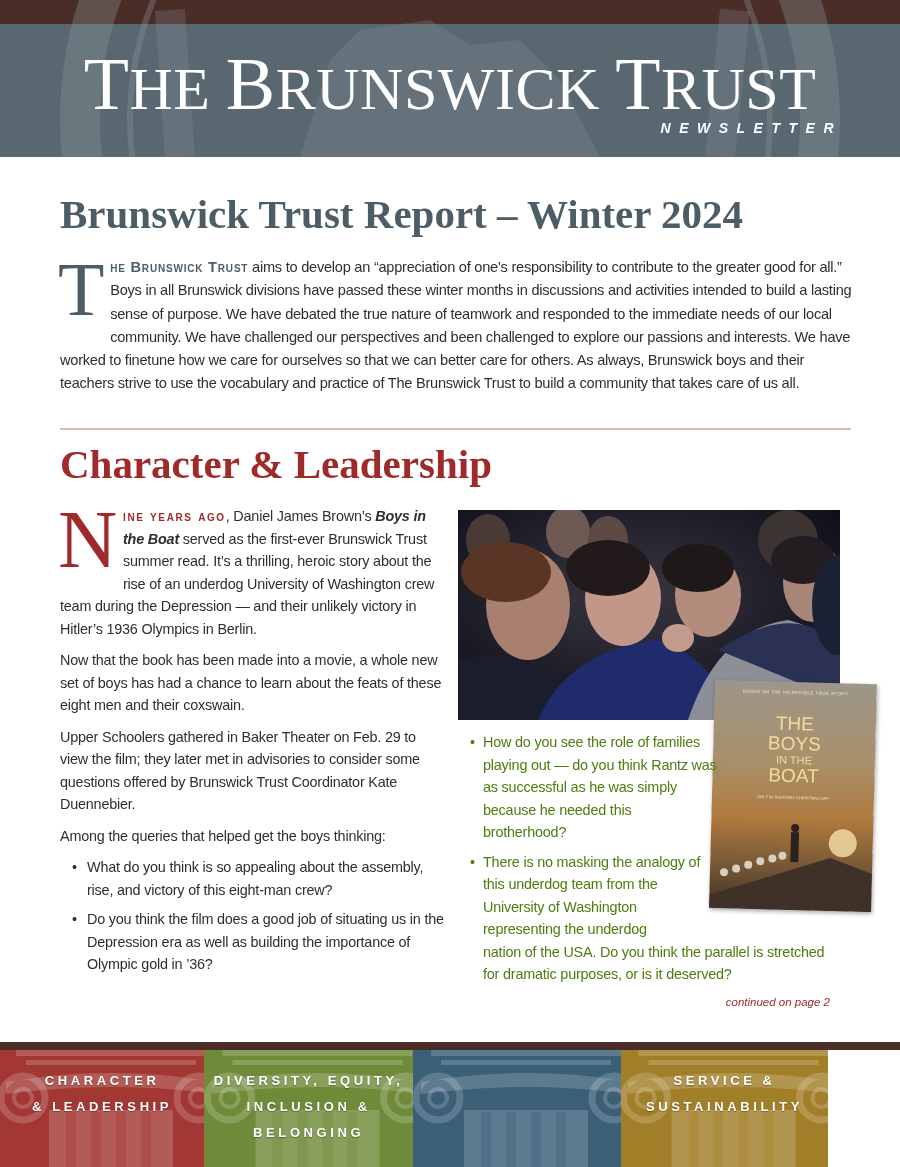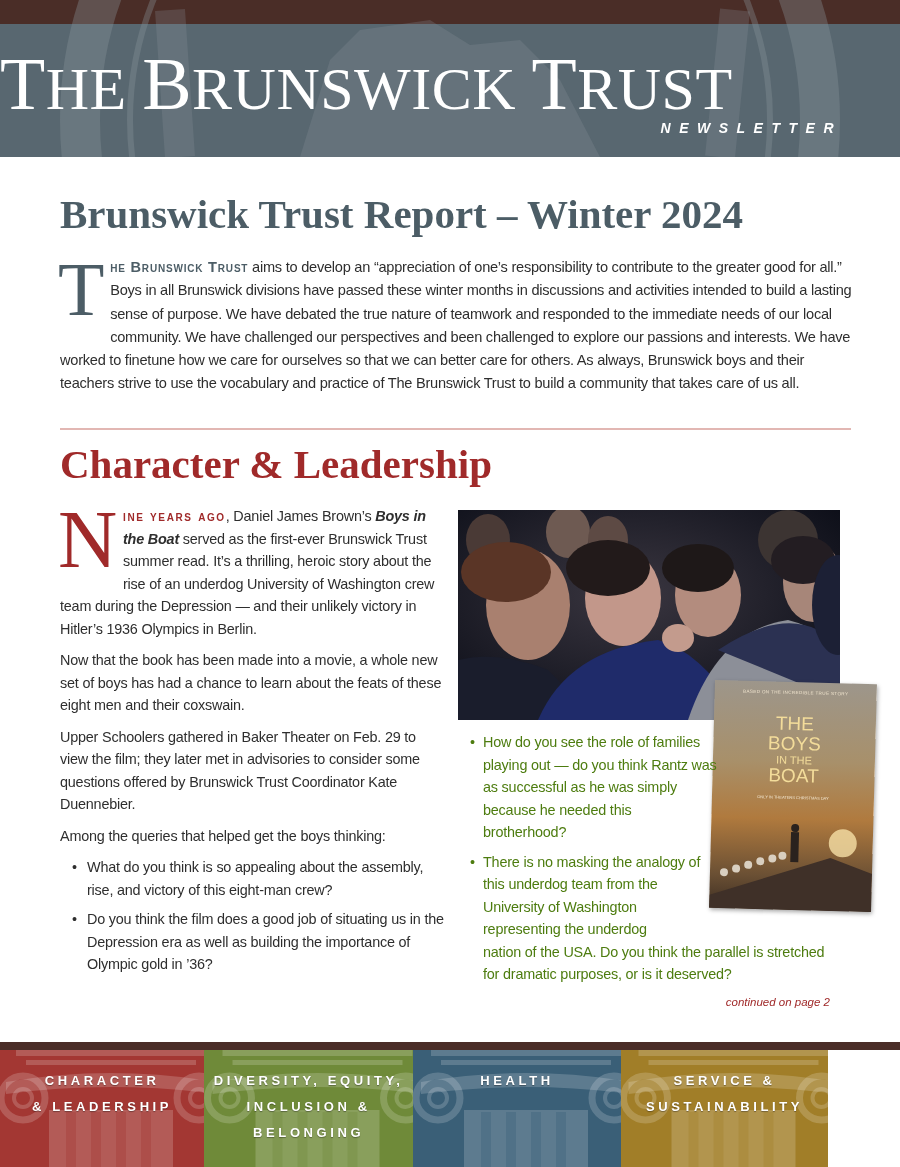--- a/index.html
+++ b/index.html
@@ -5,21 +5,21 @@
     * { margin: 0; padding: 0; box-sizing: border-box; }
     html, body { width: 900px; height: 1167px; background: #ffffff; overflow: hidden; }
     body { position: relative; font-family: "Liberation Sans", sans-serif; color: #2b2b2b; }
 
     
     .masthead { position: absolute; left: 0; top: 0; width: 900px; height: 157px; overflow: hidden; }
     .masthead .band-top { position: absolute; left: 0; top: 0; width: 900px; height: 24px; background: #4a2d27; }
     .masthead .band-main { position: absolute; left: 0; top: 24px; width: 900px; height: 133px; background: #586770; }
     .masthead .seal { position: absolute; left: 0; top: 0; width: 900px; height: 157px; }
     .masthead .title {
-      position: absolute; left: 0; top: 44px; width: 900px; text-align: left;
+      position: absolute; left: 0; top: 44px; width: 900px; text-align: center;
       font-family: "Liberation Serif", serif; color: #ffffff; font-size: 74px; line-height: 80px;
       letter-spacing: 0.5px; white-space: nowrap;
     }
     .masthead .title .small { font-size: 60px; }
     .masthead .subtitle {
       position: absolute; right: 58px; top: 120px;
       font-family: "Liberation Sans", sans-serif; font-weight: bold; font-style: italic;
       font-size: 14px; letter-spacing: 8.5px; color: #ffffff;
     }
 
@@ -275,21 +275,20 @@
           <circle cx="25" cy="48" r="9"></circle>
           <circle cx="201" cy="48" r="9"></circle>
         </g>
         <g fill="#3a5f77" fill-opacity="0.35">
           <rect x="68" y="62" width="10" height="55"></rect>
           <rect x="93" y="62" width="10" height="55"></rect>
           <rect x="118" y="62" width="10" height="55"></rect>
           <rect x="143" y="62" width="10" height="55"></rect>
         </g>
       </svg>
-      <div class="label" style="top: 18px;">HEALTH</div>
     </div>
   <div class="pillar" style="width: 225px; background: rgb(161, 126, 40);">
       <svg class="col" width="225" height="117">
         <g fill="#ffffff" fill-opacity="0.18" stroke="none">
           <rect x="17.5" y="0" width="190" height="6"></rect>
           <rect x="27.5" y="10" width="170" height="5"></rect>
           <path d="M7.5 32 Q112.5 14 217.5 32 L217.5 44 Q112.5 30 7.5 44 Z"></path>
           <rect x="50.5" y="60" width="124" height="57"></rect>
         </g>
         <g fill="none" stroke="#ffffff" stroke-opacity="0.18" stroke-width="7">

